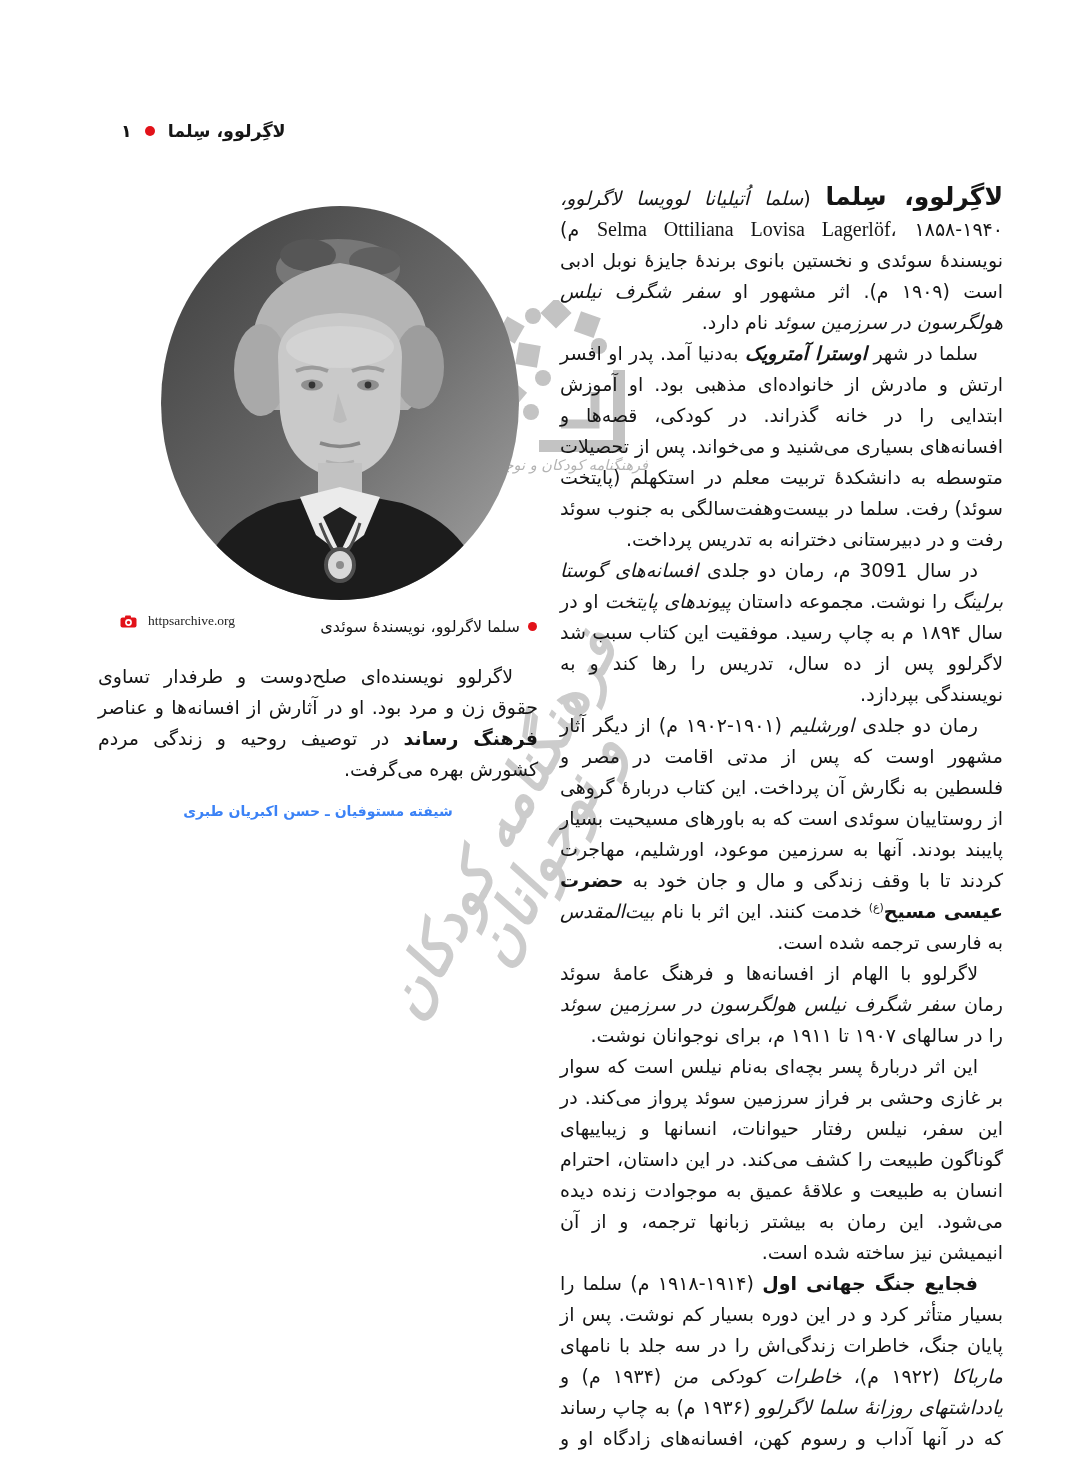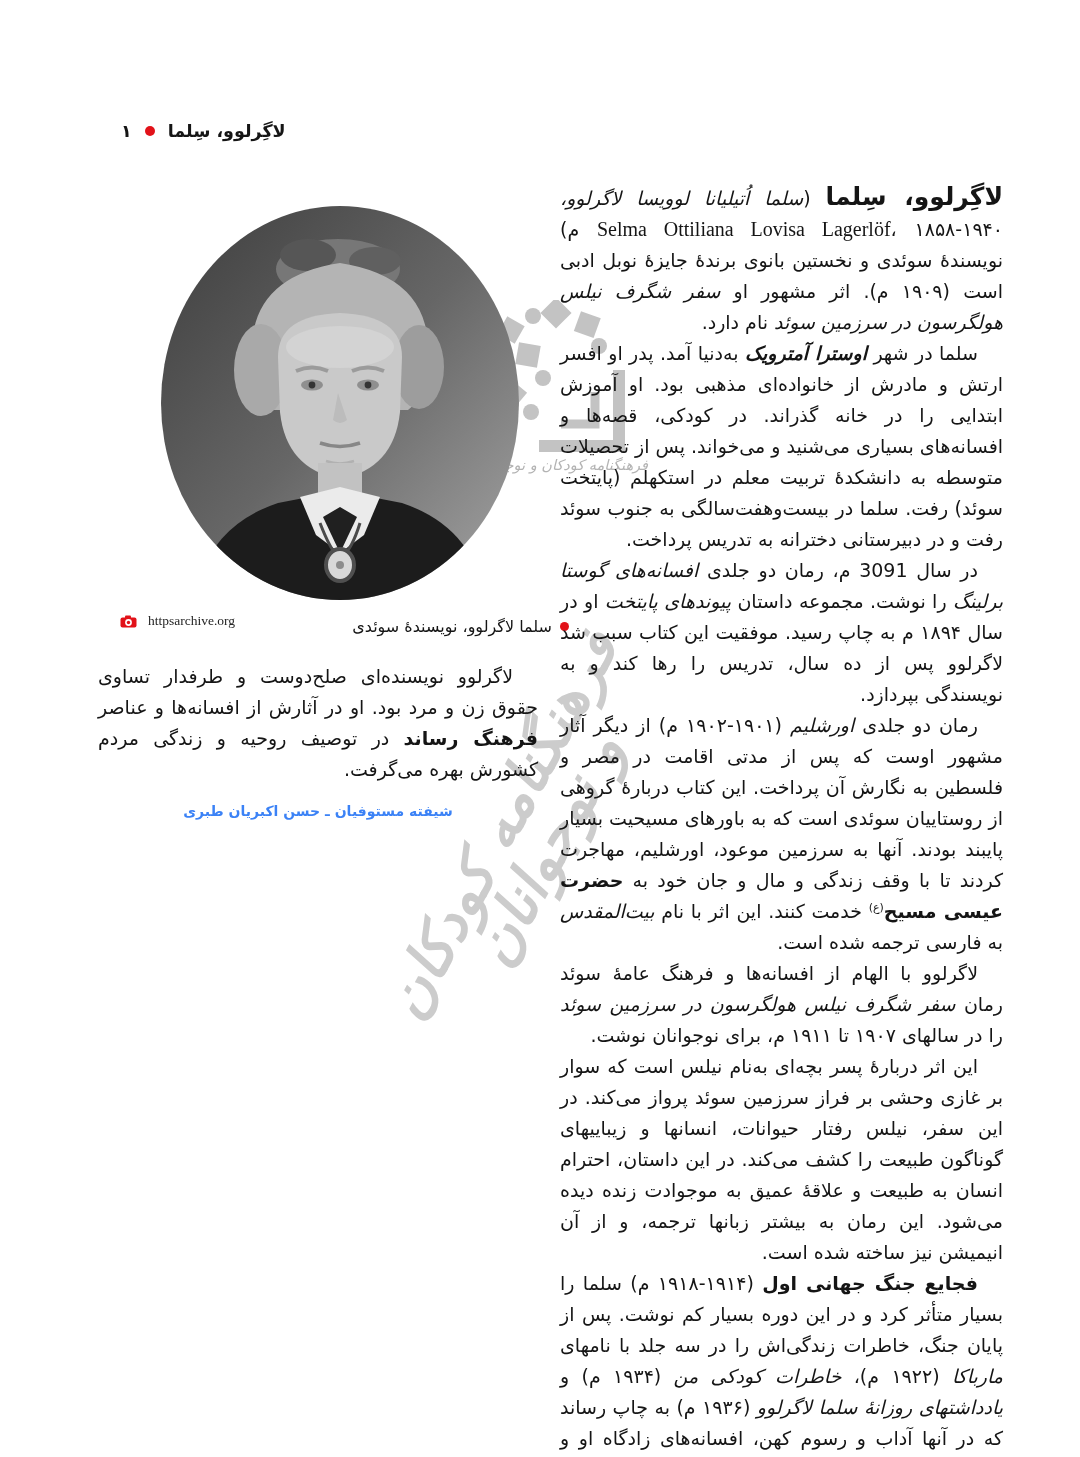--- a/index.html
+++ b/index.html
@@ -35,21 +35,21 @@
   
   .portrait { position:absolute; left:160px; top:205px; margin:0; z-index:1; }
 
   
   .credit {
     position:absolute; left:120px; top:613px; z-index:2;
     display:flex; align-items:center; gap:11px; direction:ltr;
     font-family:"Liberation Serif", serif; font-size:13.5px; color:#242424;
   }
   .caption {
-    position:absolute; right:511px; top:617px; z-index:2;
+    position:absolute; right:543px; top:617px; z-index:2;
     display:flex; align-items:center; gap:8px; direction:rtl; font-size:16px; color:#151515;
   }
 
   
   .left-flow  { position:absolute; left:98px;  top:661px; width:440px; z-index:2; }
   .col-right  { position:absolute; left:560px; top:181px; width:443px; z-index:2; }
   .para { margin:0; font-size:19px; line-height:31px; text-align:justify; }
   .para.indent { text-indent:25px; }
   .run-title { font-size:25px; font-weight:bold; }
   .run-latin { font-family:"Liberation Serif", serif; font-size:20px; }

